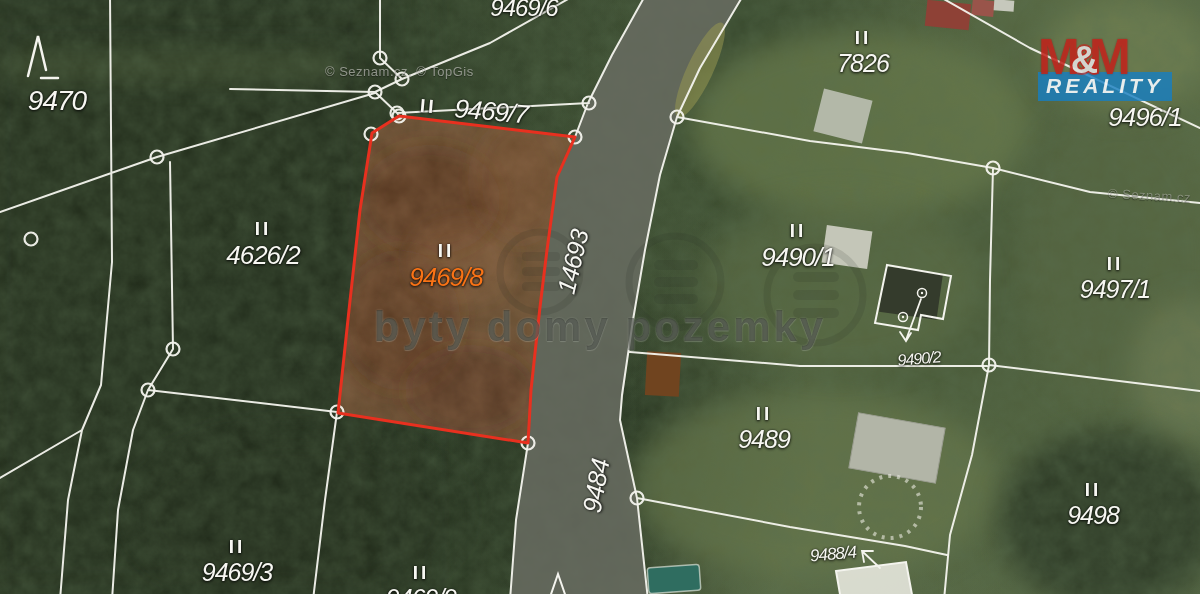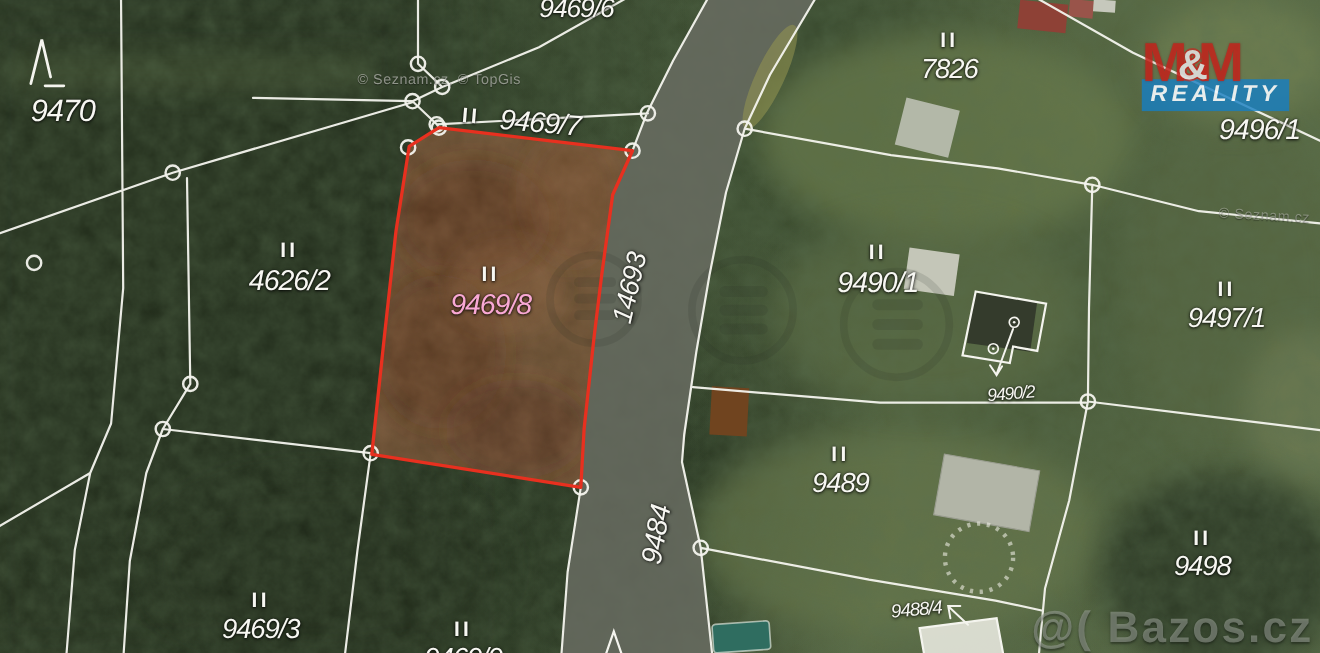--- a/index.html
+++ b/index.html
@@ -31,21 +31,21 @@
   .plabel{
     position:absolute;display:flex;flex-direction:column;align-items:center;
     color:#f7f7f2;font-style:italic;line-height:1;white-space:nowrap;
     text-shadow:0 1px 3px rgba(0,0,0,.9),0 0 2px rgba(0,0,0,.55);
     transform:translate(-50%,-50%);
   }
   .plabel .mk{font-style:normal;font-weight:600;font-size:19px;letter-spacing:3px;margin-bottom:4px;}
   .plabel .num{letter-spacing:-1px;}
   .plabel.row{flex-direction:row;align-items:center;gap:18px;transform:none;transform-origin:left center;}
   .plabel.row .mk{margin-bottom:0;}
-  .plabel.hl .num{color:#f9a8d4;}
+  .plabel.hl .num{color:#f97316;}
   
   .attr{
     position:absolute;font-size:13px;letter-spacing:.5px;font-style:normal;
     color:rgba(205,205,200,.62);text-shadow:0 1px 1px rgba(0,0,0,.4);
   }
   .wm-center{
     position:absolute;left:600px;top:327px;transform:translate(-50%,-50%);
     font-size:42px;font-weight:bold;letter-spacing:3px;white-space:nowrap;
     color:rgba(38,42,35,.5);
     text-shadow:0 0 2px rgba(190,195,185,.35), 0 1px 1px rgba(180,185,175,.25);
@@ -287,21 +287,21 @@
   <div class="plabel" style="left:573px;top:262px;font-size:25px;transform:translate(-50%,-50%) rotate(-77deg);">
     <span class="num">14693</span>
   </div>
   <div class="plabel" style="left:596px;top:486px;font-size:26px;transform:translate(-50%,-50%) rotate(-80deg);">
     <span class="num">9484</span>
   </div>
 
   <div class="attr" style="left:325px;top:64px;">© Seznam.cz, © TopGis</div>
   <div class="attr" style="left:1108px;top:188px;transform:rotate(3deg);color:rgba(205,205,200,.45);">© Seznam.cz</div>
 
-  <div class="wm-bazos">@( Bazos.cz</div>
+  <div class="wm-center">byty domy pozemky</div>
 
   <div class="mmlogo">
     <div class="mmrow">
       <span class="m">M</span>
       <span class="amp">&amp;</span>
       <span class="m">M</span>
     </div>
     <div class="reality">REALITY</div>
   </div>
 

